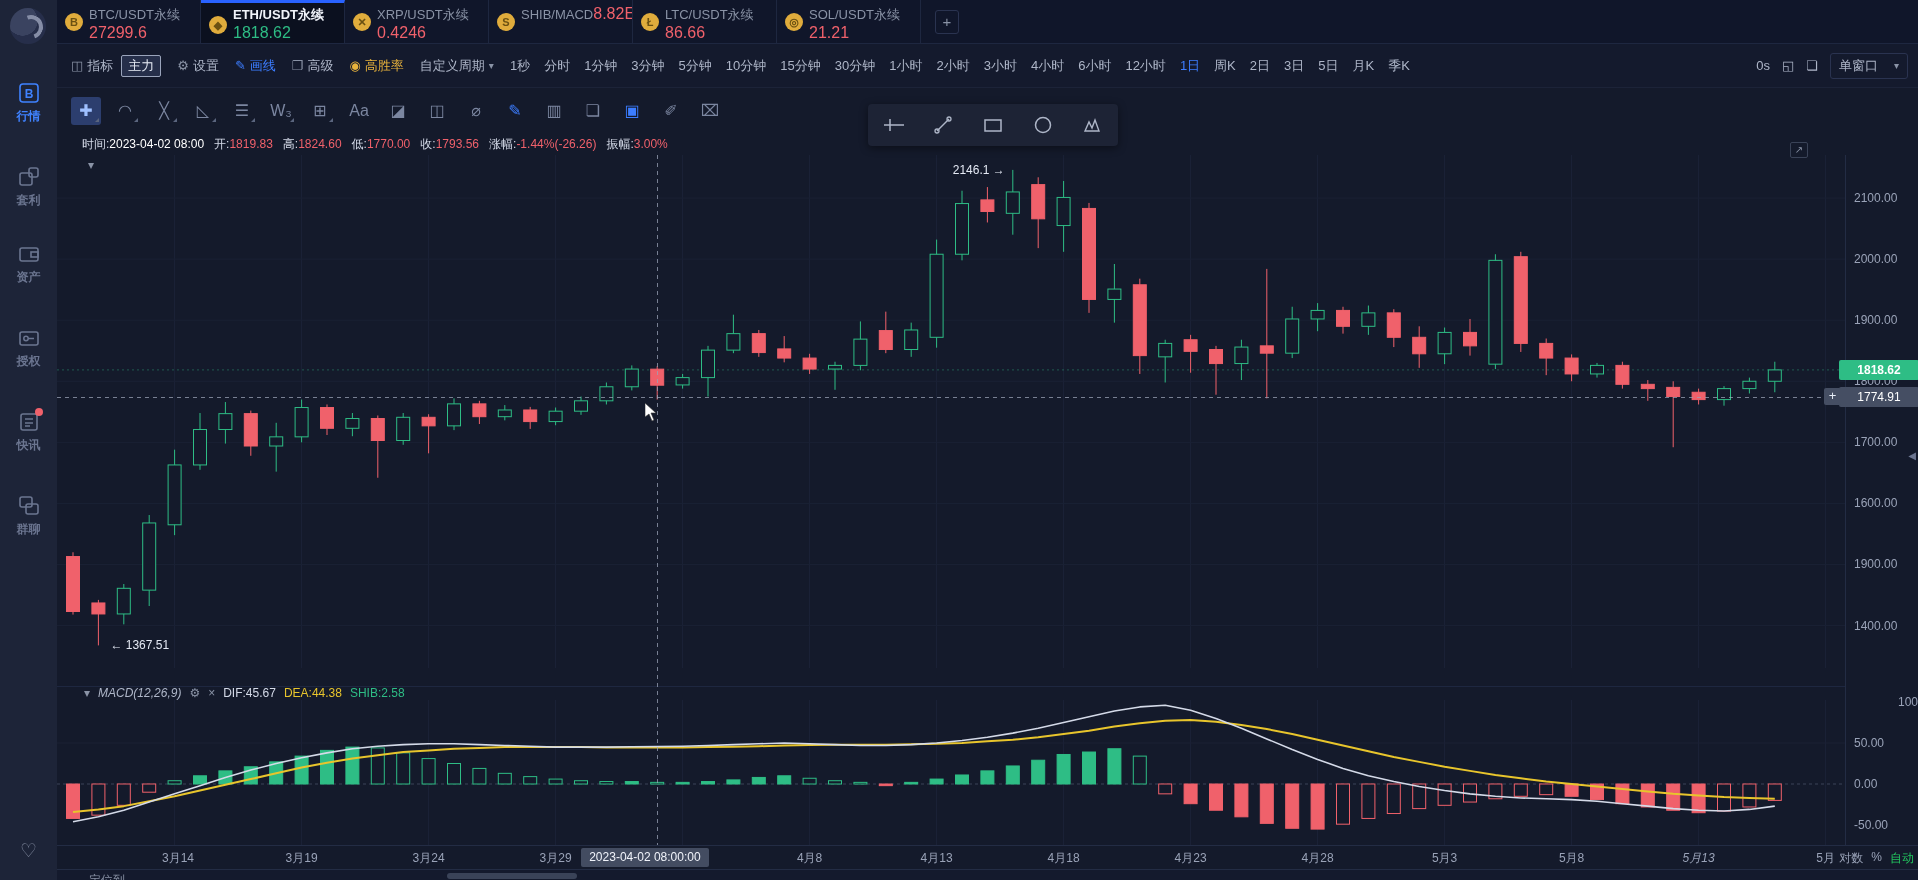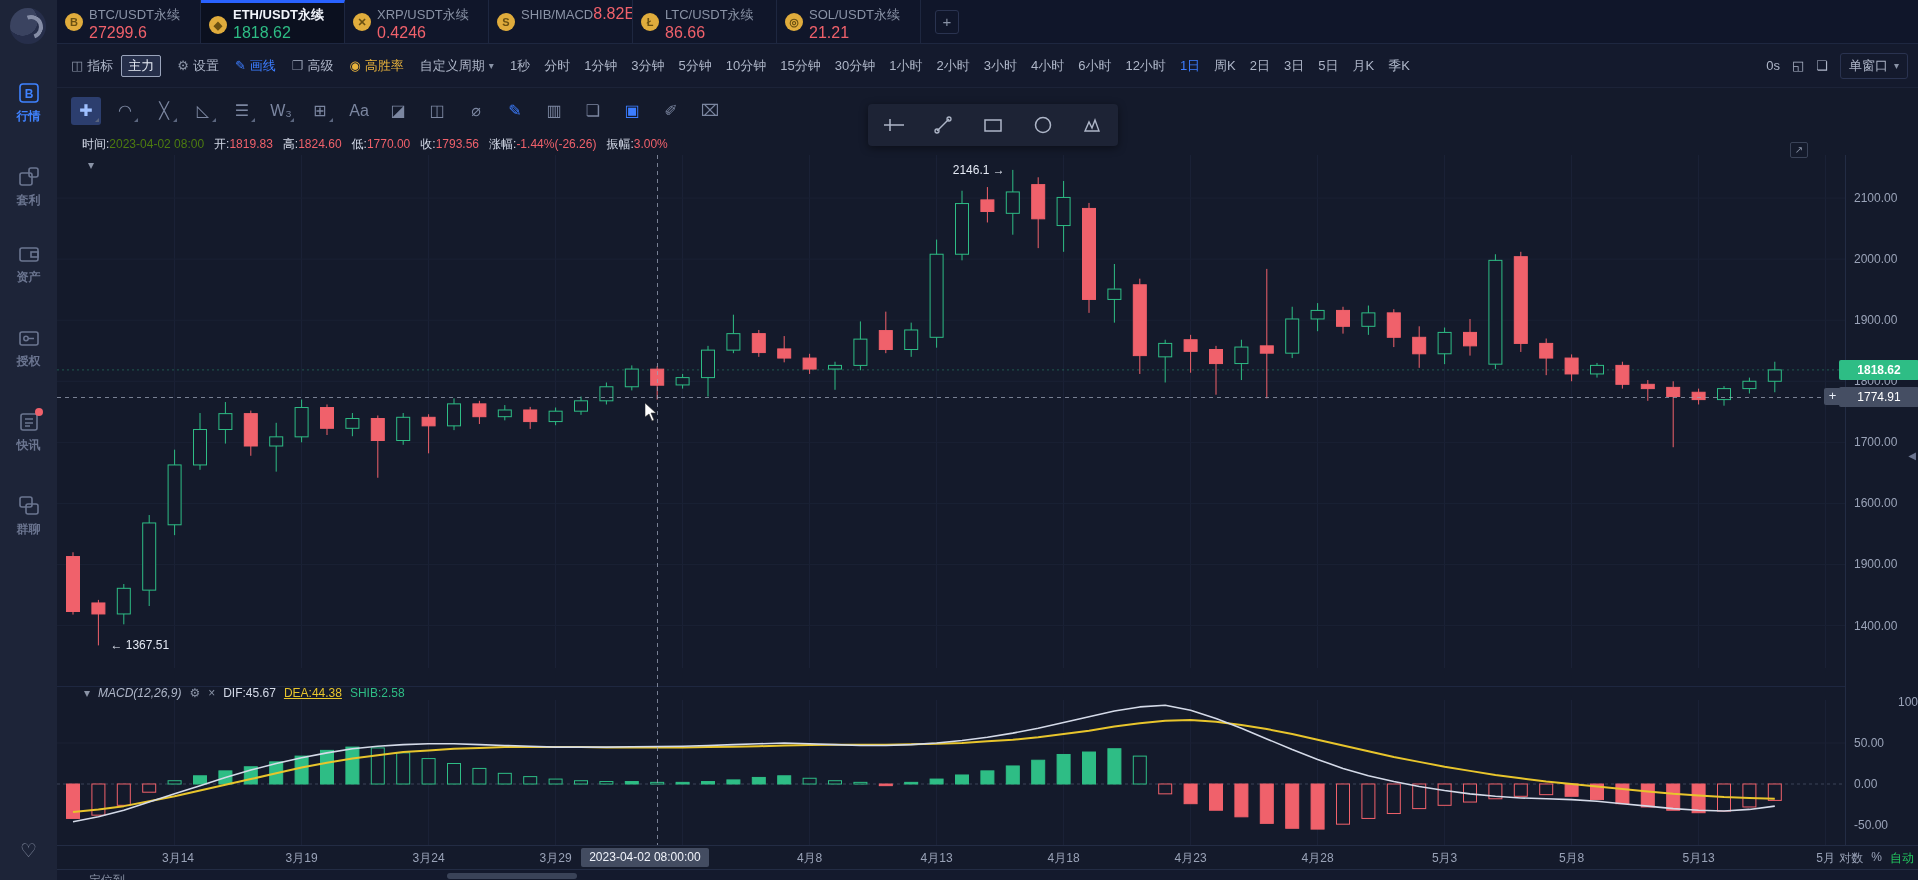--- a/index.html
+++ b/index.html
@@ -41,53 +41,53 @@
   .tb-item { margin-right:16px; cursor:pointer; white-space:nowrap; display:flex; align-items:center; gap:4px; }
   .tb-item .tic { font-size:13px; color:#8a93a6; }
   .tb-item.boxed { border:1px solid #9aa4bb; border-radius:2px; padding:1px 6px; color:#e8edf7; background:#262f4a; margin-left:-8px; }
   .tb-item.blue, .tb-item.blue .tic { color:#3c7dff; }
   .tb-item.gold, .tb-item.gold .tic { color:#e8b33c; }
   .tf { margin-right:14px; cursor:pointer; white-space:nowrap; }
   .tf.active { color:#3c7dff; }
   .caret-down { font-size:10px; color:#8a93a6; }
   #tb-right { margin-left:auto; display:flex; align-items:center; padding-right:10px; }
   #tb-right .tb-item { margin-right:12px; }
-  #single-win { border:1px solid #2a3350; border-radius:3px; padding:3px 8px; display:flex; gap:6px; align-items:center; cursor:pointer; }
+  #single-win { border:1px solid #2a3350; border-radius:3px; padding:3px 8px; display:flex; gap:16px; align-items:center; cursor:pointer; }
 
   
   #drawbar { position:absolute; left:57px; top:92px; height:38px; display:flex; align-items:center; z-index:14; padding-left:14px; }
   .dw { position:relative; width:30px; height:28px; margin-right:9px; text-align:center; line-height:28px;
     font-size:16px; color:#7b86a0; cursor:pointer; border-radius:3px; }
   .dw.sel { background:#2c3e6e; color:#9fc0ff; }
   .dw.blue { color:#3c7dff; }
   .dw.has-caret:after { content:""; position:absolute; right:2px; bottom:3px; border-left:4px solid transparent; border-bottom:4px solid #5a6residual; border-bottom:4px solid #5a657e; }
 
   
   #palette { position:absolute; left:868px; top:104px; width:250px; height:42px; background:#1d2335;
     border-radius:4px; box-shadow:0 2px 8px rgba(0,0,0,.45); display:flex; align-items:center; justify-content:space-around; z-index:16; }
   .pal { width:34px; height:30px; cursor:pointer; display:flex; align-items:center; justify-content:center; color:#aeb6c8; }
 
   
   #ohlcbar { position:absolute; left:82px; top:136px; display:flex; font-size:12px; z-index:13; }
   .oh { margin-right:10px; white-space:nowrap; }
-  .oh .l { color:#d4dae8; } .oh .v { color:#f0616b; } .oh .v.plain { color:#4d7c0f; }
+  .oh .l { color:#d4dae8; } .oh .v { color:#f0616b; } .oh .v.plain { color:#ffffff; }
 
   
   #candle-panel { position:absolute; left:57px; top:155px; width:1788px; height:513px; }
   #macd-panel   { position:absolute; left:57px; top:700px; width:1788px; height:145px; }
   #pane-sep { position:absolute; left:57px; top:686px; right:0; height:1px; background:#1e2740; }
   #chart-chevron { position:absolute; left:88px; top:158px; color:#8a93a6; font-size:12px; z-index:12; cursor:pointer; }
   #popout { position:absolute; left:1790px; top:142px; width:18px; height:16px; border:1px solid #3a4358;
     border-radius:2px; color:#8a93a6; font-size:10px; line-height:14px; text-align:center; z-index:12; cursor:pointer; }
 
   
   #macd-head { position:absolute; left:84px; top:686px; display:flex; align-items:center; font-size:12px; z-index:13; }
   #macd-head > span { margin-right:8px; white-space:nowrap; }
   .mh-gray { color:#aeb6c8;font-style:italic; } .mh-icon { color:#8a93a6; cursor:pointer; font-size:12px; }
-  .mh-dif { color:#d4dae8; } .mh-dea { color:#e8c52c;text-decoration:underline; } .mh-macd { color:#2ebd85; }
+  .mh-dif { color:#d4dae8; } .mh-dea { color:#e8c52c; } .mh-macd { color:#2ebd85; }
 
   
   #price-axis { position:absolute; left:1845px; top:155px; width:73px; bottom:12px; border-left:1px solid #232c44; background:#141a2b; z-index:11; }
   .tick { position:absolute; left:8px; font-size:12px; color:#9aa3b8; white-space:nowrap; }
   #last-price-tag { position:absolute; left:-7px; width:80px; height:20px; background:#2ebd85; color:#fff;
     font-size:12px; font-weight:bold; text-align:center; line-height:20px; border-radius:2px; z-index:3; }
   #cross-price-tag { position:absolute; left:-7px; width:80px; height:20px; background:#454e63; color:#fff;
     font-size:12px; text-align:center; line-height:20px; border-radius:2px; z-index:3; }
   #plus-chip { position:absolute; width:17px; height:17px; background:#454e63; color:#e8edf7; border-radius:2px;
     text-align:center; line-height:16px; font-size:13px; z-index:31; cursor:pointer; }
@@ -602,21 +602,21 @@
     <div class="dlab" style="left: 244.6px;">3月19</div>
     <div class="dlab" style="left: 371.6px;">3月24</div>
     <div class="dlab" style="left: 498.6px;">3月29</div>
     <div class="dlab" style="left: 752.6px;">4月8</div>
     <div class="dlab" style="left: 879.6px;">4月13</div>
     <div class="dlab" style="left: 1006.6px;">4月18</div>
     <div class="dlab" style="left: 1133.6px;">4月23</div>
     <div class="dlab" style="left: 1260.6px;">4月28</div>
     <div class="dlab" style="left: 1387.6px;">5月3</div>
     <div class="dlab" style="left: 1514.6px;">5月8</div>
-    <div class="dlab" style="left: 1641.6px;">5月13</div>
+    <div class="dlab" style="left: 1641.6px; font-style: italic;">5月13</div>
     <div class="dlab" style="left: 1768.6px;">5月</div>
   </div>
 
 <div id="cross-v" style="left: 657.2px;"></div>
 <div id="cross-h" style="top: 396.592px;"></div>
 <svg id="cursor" width="16" height="20" style="left: 645.2px; top: 402.592px;">
   <polygon points="0,0 0,14 4,11 7,18 9,17 6,10 11,10" fill="#ffffff" stroke="#333" stroke-width="0.6"></polygon>
 </svg>
 
 <div id="bottom-bar">

